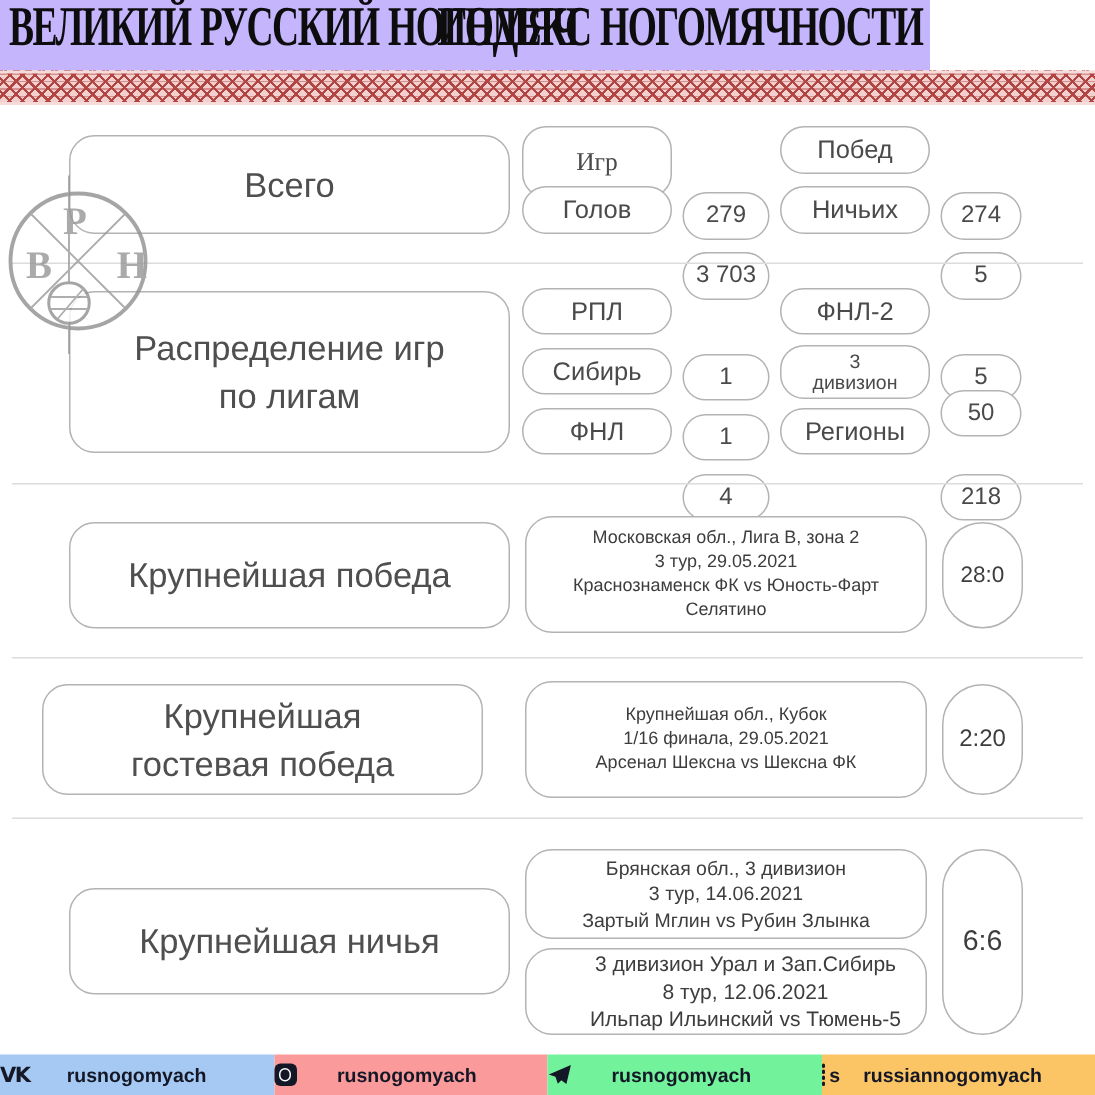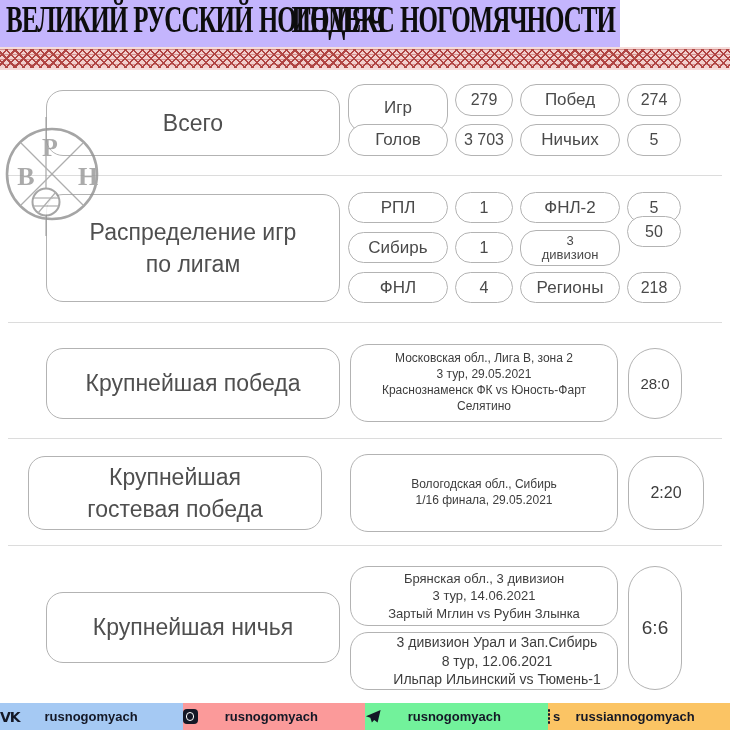--- a/index.html
+++ b/index.html
@@ -31,21 +31,21 @@
       repeating-linear-gradient(0deg,rgba(176,69,67,.45) 0 1px,transparent 1px 5px);
     box-shadow:inset 0 2px 0 #f5dcda, inset 0 -2px 0 #f5dcda;
   }
   
   .card,.pill,.info,.score{
     position:absolute;background:#fff;border:1px solid #b3b3b3;box-sizing:border-box;
     display:flex;align-items:center;justify-content:center;text-align:center;
   }
   .card{border-radius:17px;font-size:23px;color:#4f4f4f;line-height:1.4;}
   .pill{border-radius:16px;font-size:17px;color:#4a4a4a;}
-  .pill.val{font-size:16px;}
+  .pill.val{font-size:16px;margin-top:44px;}
   .pill.small{font-size:13px;line-height:1.1;padding:0 20px;}
   .info{border-radius:18px;font-size:12px;line-height:1.32;color:#3d3d3d;padding:4px 10px;}
   .score{border-radius:27px;font-size:15px;color:#3d3d3d;}
   .sep{position:absolute;left:8px;width:714px;height:1px;background:#dcdcdc;}
   
   .logo{position:absolute;left:0;top:114px;z-index:6;pointer-events:none;opacity:.8;}
   .logo text{font-family:"Liberation Serif",serif;font-weight:bold;fill:#969696;}
   
   .footer{position:absolute;left:0;bottom:0;width:730px;height:27px;display:flex;z-index:7;}
   .sn-cell{flex:1 1 0;display:flex;align-items:center;position:relative;}
@@ -65,21 +65,21 @@
 
 <div class="header">
   <div class="brand brand-left">ВЕЛИКИЙ РУССКИЙ НОГОМЯЧ</div>
   <div class="brand brand-right">ИНДЕКС НОГОМЯЧНОСТИ</div>
 </div>
 <div class="band"></div>
 
 <div class="card" style="left:46px;top:90px;width:294px;height:66px;">
   <span>Всего</span>
 </div>
-<div class="pill" style="left:348px;top:84px;width:100px;height:48px;">Игр</div>
+<div class="pill" style="left:348px;top:84px;width:100px;height:48px;font-family:Liberation Serif, serif;">Игр</div>
 <div class="pill val" style="left:455px;top:84px;width:58px;height:32px;">279</div>
 <div class="pill" style="left:520px;top:84px;width:100px;height:32px;">Побед</div>
 <div class="pill val" style="left:627px;top:84px;width:54px;height:32px;">274</div>
 <div class="pill" style="left:348px;top:124px;width:100px;height:32px;">Голов</div>
 <div class="pill val" style="left:455px;top:124px;width:58px;height:32px;">3 703</div>
 <div class="pill" style="left:520px;top:124px;width:100px;height:32px;">Ничьих</div>
 <div class="pill val" style="left:627px;top:124px;width:54px;height:32px;">5</div>
 
 <div class="sep" style="top:175px;"></div>
 
@@ -113,43 +113,44 @@
 </div>
 <div class="score" style="left:628px;top:348px;width:54px;height:71px;">28:0</div>
 
 <div class="sep" style="top:438px;"></div>
 
 <div class="card" style="left:28px;top:456px;width:294px;height:74px;padding:0 40px;">
   <span>Крупнейшая гостевая победа</span>
 </div>
 <div class="info" style="left:350px;top:454px;width:268px;height:78px;">
   <div>
-    <div>Вологодская обл., Сибирь</div>
+    <div>Крупнейшая обл., Кубок</div>
     <div>1/16 финала, 29.05.2021</div>
-  </div>
-</div>
-<div class="score" style="left:628px;top:456px;width:76px;height:74px;font-size:16px;">2:20</div>
+    <div>Арсенал Шексна vs Шексна ФК</div>
+  </div>
+</div>
+<div class="score" style="left:628px;top:456px;width:54px;height:74px;font-size:16px;">2:20</div>
 
 <div class="sep" style="top:545px;"></div>
 
 <div class="card" style="left:46px;top:592px;width:294px;height:71px;">
   <span>Крупнейшая ничья</span>
 </div>
 <div class="info" style="left:350px;top:566px;width:268px;height:60px;font-size:13px;">
   <div>
     <div>Брянская обл., 3 дивизион</div>
     <div>3 тур, 14.06.2021</div>
     <div>Зартый Мглин vs Рубин Злынка</div>
   </div>
 </div>
 <div class="info" style="left:350px;top:632px;width:268px;height:58px;font-size:14px;padding-left:36px;">
   <div>
     <div>3 дивизион Урал и Зап.Сибирь</div>
     <div>8 тур, 12.06.2021</div>
-    <div>Ильпар Ильинский vs Тюмень-1</div>
+    <div>Ильпар Ильинский vs Тюмень-5</div>
   </div>
 </div>
 <div class="score" style="left:628px;top:566px;width:54px;height:124px;font-size:19px;">6:6</div>
 
 <svg class="logo" width="120" height="125" viewBox="0 0 120 125">
   <line x1="46" y1="3" x2="46" y2="122" stroke="#9a9a9a" stroke-width="1.3"></line>
   <circle cx="52" cy="60" r="45" fill="none" stroke="#8f8f8f" stroke-width="2.6"></circle>
   <line x1="20.5" y1="28.5" x2="83.5" y2="91.5" stroke="#9a9a9a" stroke-width="1.3"></line>
   <line x1="83.5" y1="28.5" x2="20.5" y2="91.5" stroke="#9a9a9a" stroke-width="1.3"></line>
   <text x="50" y="42" font-size="26" text-anchor="middle">Р</text>

